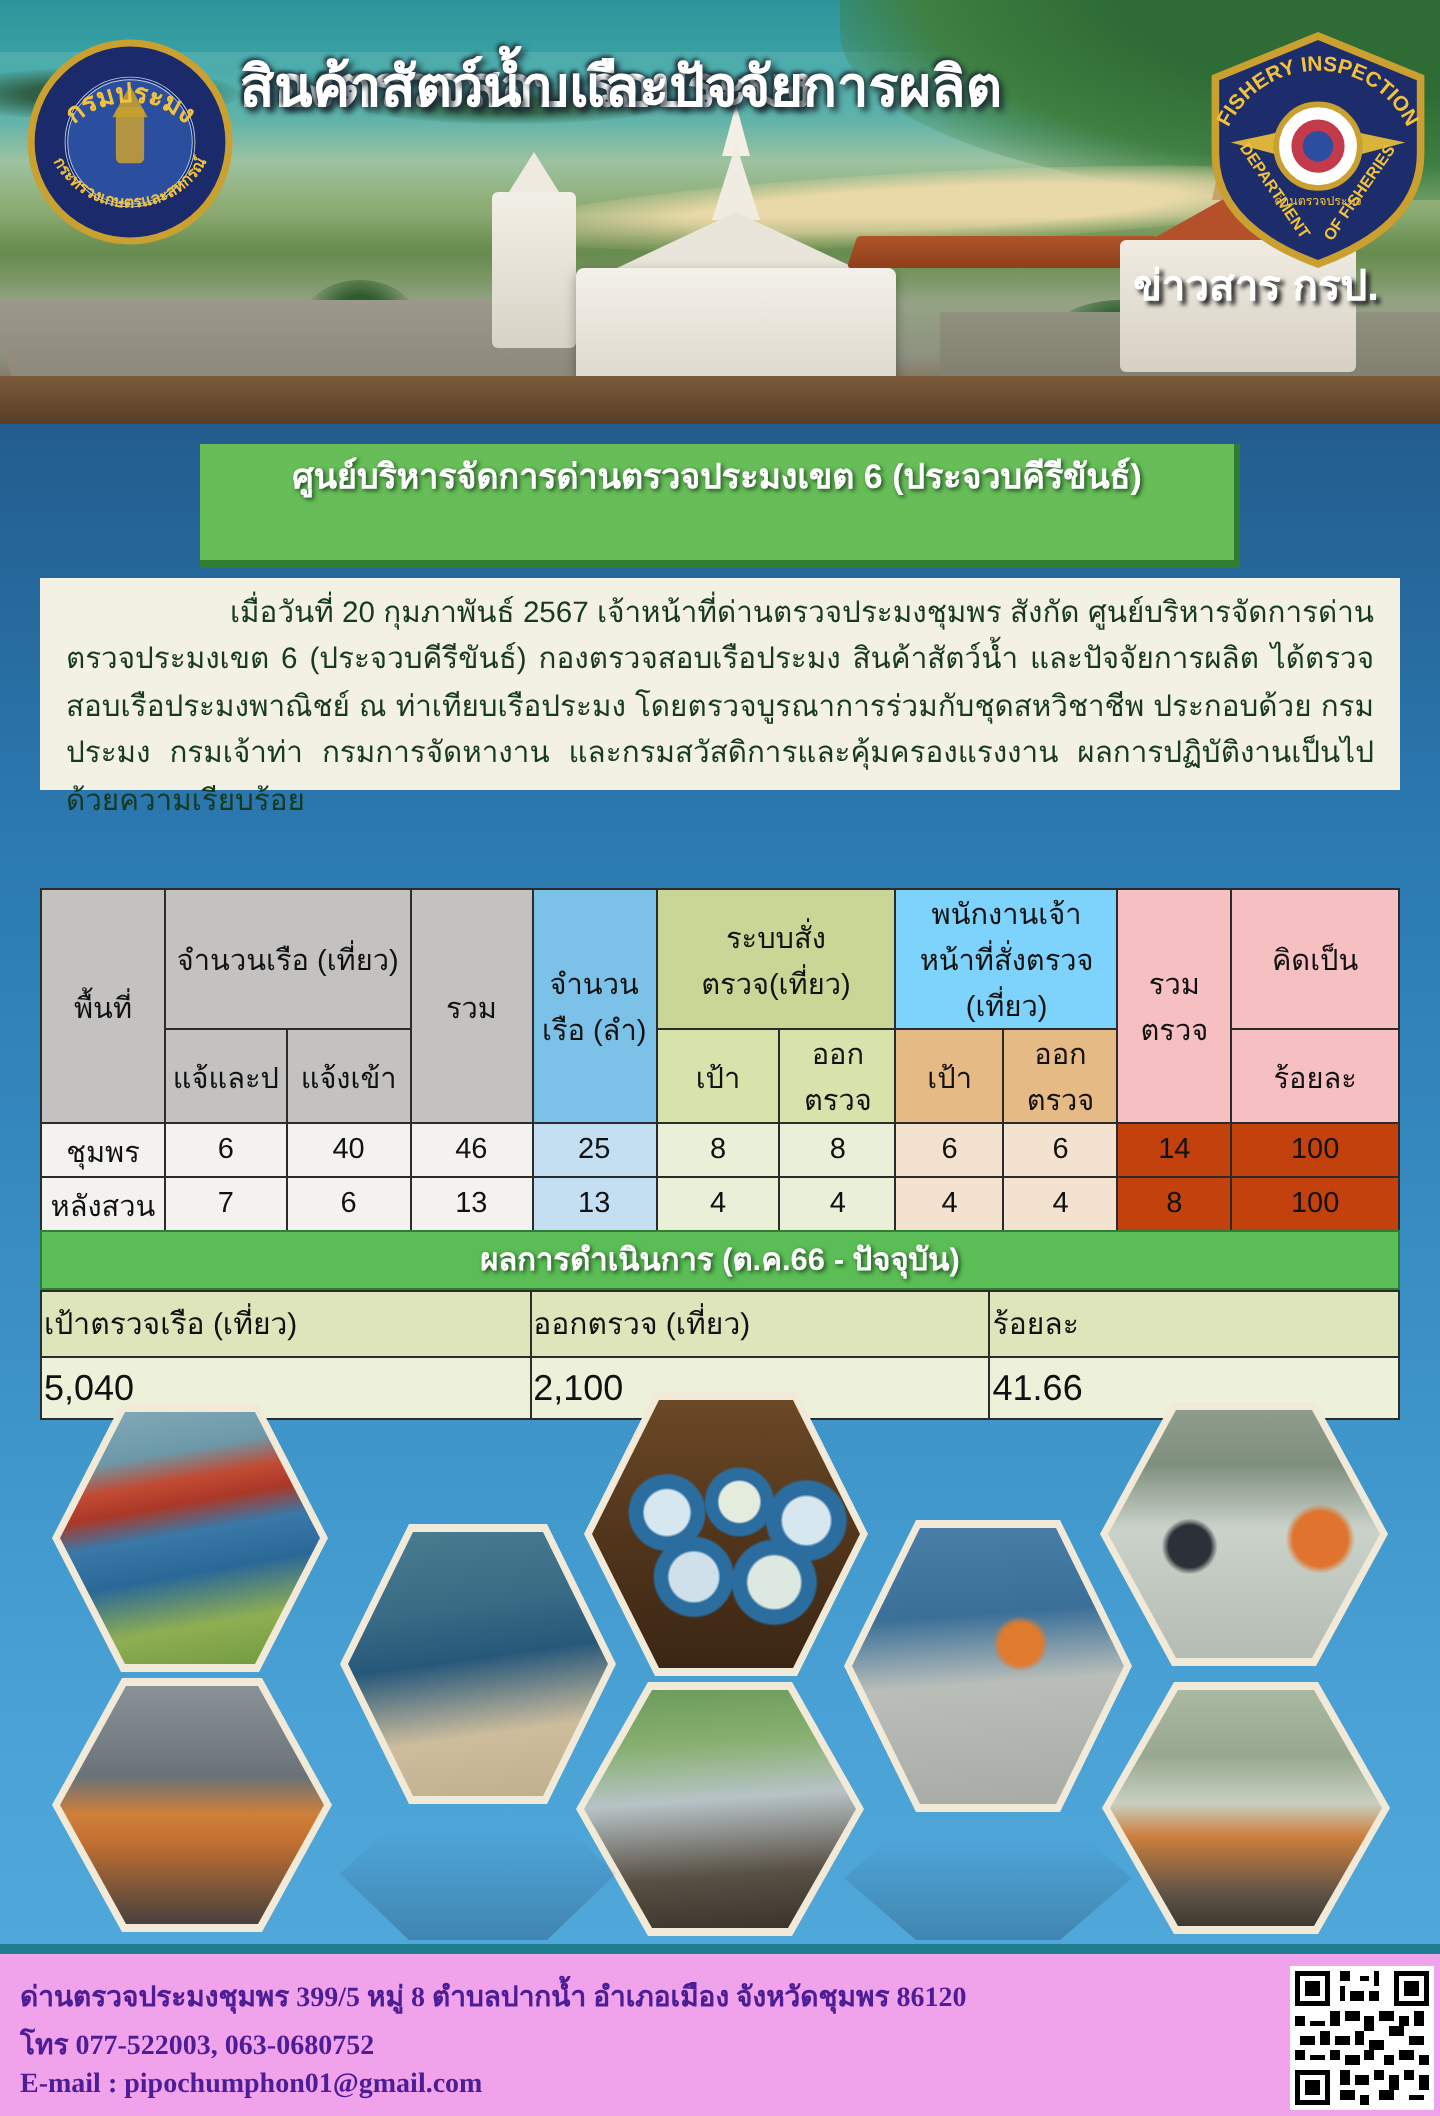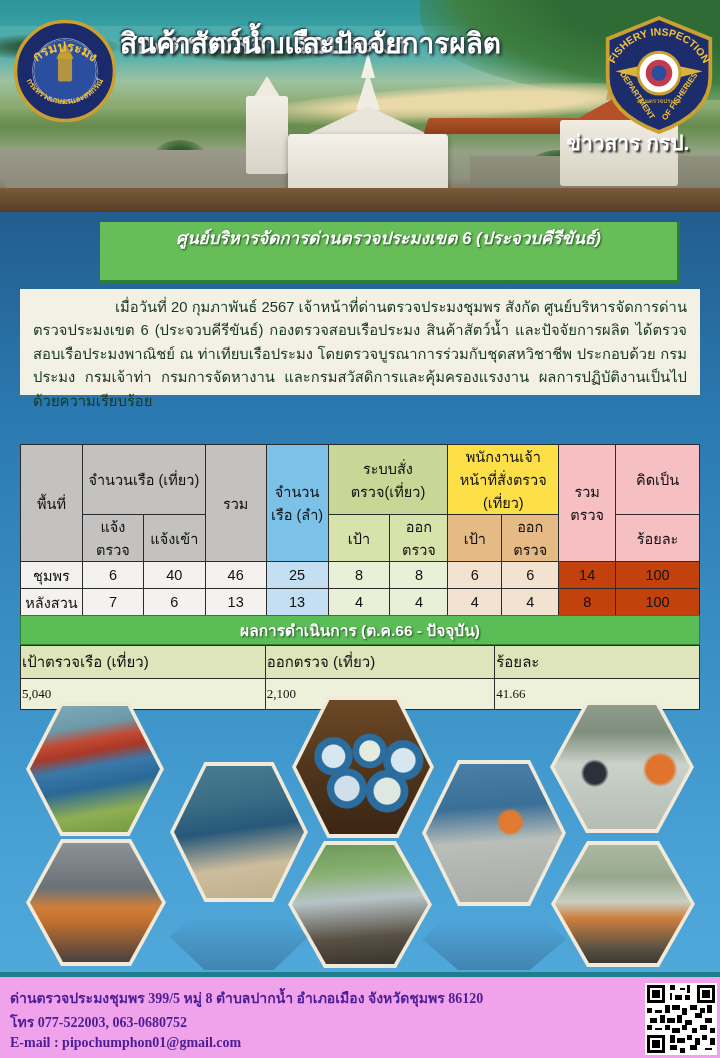--- a/index.html
+++ b/index.html
@@ -33,61 +33,61 @@
   .lot{right:0;top:156px;width:250px;height:38px;background:linear-gradient(180deg,#90907e,#7e7e6e);}
   .wall{left:0;bottom:0;width:720px;height:24px;background:linear-gradient(180deg,#7b5a3a,#573e27);}
   .hero-title{position:absolute;left:120px;top:22px;width:480px;text-align:center;color:#fff;font-weight:bold;
               font-size:28px;line-height:44px;text-shadow:2px 2px 3px #1c2a33,-1px -1px 2px #1c2a33;}
   .news-label{position:absolute;right:12px;top:126px;width:160px;text-align:center;color:#fff;font-weight:bold;
               font-size:21px;text-shadow:2px 2px 2px #222;}
   .seal{position:absolute;left:12px;top:18px;}
   .badge{position:absolute;right:4px;top:14px;}
 
   
-  .banner1{position:absolute;left:100px;top:222px;width:580px;height:62px;background:#67bd58;
+  .banner1{position:absolute;left:100px;top:222px;width:520px;height:62px;background:#67bd58;
            border-right:3px solid #2f7c33;border-bottom:4px solid #2f7c33;
            color:#fff;font-weight:bold;font-size:17px;text-align:center;line-height:29px;padding-top:2px;box-sizing:border-box;
-           text-shadow:1px 1px 2px #1e4a1e;font-style:italic;}
+           text-shadow:1px 1px 2px #1e4a1e;}
   .banner2{position:absolute;left:20px;top:615px;width:680px;height:30px;background:#5bbd55;border:1px solid #2f7c33;
            color:#fff;font-weight:bold;font-size:15.5px;text-align:center;line-height:29px;box-sizing:border-box;
            text-shadow:1px 1px 2px #1e4a1e;}
 
   
   .para{position:absolute;left:20px;top:289px;width:680px;height:106px;background:#f3f0e4;box-sizing:border-box;
         padding:7px 13px;color:#16391f;font-size:14.8px;line-height:1.58;text-align:justify;text-indent:82px;}
 
   
   .t1-title{position:absolute;left:20px;top:399px;width:680px;height:45px;background:#16305c;border-top:2px solid #2e7ca8;
             color:#fff;font-weight:bold;font-size:17px;text-align:center;line-height:45px;box-sizing:border-box;}
   table{border-collapse:collapse;}
   .t1{position:absolute;left:20px;top:444px;width:680px;background:#f3f2ee;}
   .t1 th,.t1 td{border:1px solid #2b2b2b;text-align:center;font-weight:normal;color:#111;padding:0 2px;}
   .t1 th{font-size:14.5px;}
   .t1 td{font-size:14.5px;height:26px;}
   .h-gray{background:#c3c2c0;}
   .h-blue{background:#7cc1e8;}
   .h-green{background:#c8d795;}
   .h-green2{background:#d8e2ab;}
-  .h-orange{background:#fde047;}
+  .h-orange{background:#7dd3fc;}
   .h-orange2{background:#e6ba84;}
   .h-pink{background:#f6bfc2;}
   .c-white{background:#f3f2ee;}
   .c-blue{background:#c5dff2;}
   .c-green{background:#eaf0d8;}
   .c-orange{background:#f3e2cf;}
   .c-tan{background:#c2410c;}
   .r1{height:50px;}
   .r2{height:36px;}
   .al{text-align:left;padding-left:3px;}
 
   
   .t2{position:absolute;left:20px;top:645px;width:680px;}
   .t2 th,.t2 td{border:1px solid #2b2b2b;text-align:left;color:#111;font-weight:normal;}
   .t2 th{background:#dfe5ba;font-size:15px;height:30px;}
-  .t2 td{background:#eef1da;font-size:13px;height:28px;font-family:Liberation Serif, serif;}
+  .t2 td{background:#eef1da;font-size:18px;height:28px;}
 
   
   .hex{position:absolute;clip-path:polygon(25% 0,75% 0,100% 50%,75% 100%,25% 100%,0 50%);background:#f2ead9;}
   .hex-in{position:absolute;left:4px;top:4px;right:4px;bottom:4px;clip-path:polygon(25% 0,75% 0,100% 50%,75% 100%,25% 100%,0 50%);}
   .ph1{background:linear-gradient(170deg,#84abb8 0%,#6c99a9 20%,#c24a33 30%,#aa3828 38%,#3a78a8 48%,#2a6898 62%,#8fae52 80%,#6f9840 100%);}
   .ph2{background:linear-gradient(172deg,#4a7d8f 0%,#3a6d85 28%,#27587a 48%,#cdbd9d 74%,#bfae8a 100%);}
   .ph3{background:radial-gradient(circle at 28% 42%,#d7e7f0 0 9%,#2a6d9e 10% 15%,rgba(0,0,0,0) 16%),
                  radial-gradient(circle at 55% 38%,#e3ecdd 0 9%,#2a6d9e 10% 15%,rgba(0,0,0,0) 16%),
                  radial-gradient(circle at 80% 45%,#d7e7f0 0 9%,#2a6d9e 10% 15%,rgba(0,0,0,0) 16%),
                  radial-gradient(circle at 38% 66%,#cfe0ea 0 10%,#2a6d9e 11% 16%,rgba(0,0,0,0) 17%),
@@ -216,21 +216,21 @@
       <th class="h-gray" rowspan="2">พื้นที่</th>
       <th class="h-gray" colspan="2">จำนวนเรือ (เที่ยว)</th>
       <th class="h-gray" rowspan="2">รวม</th>
       <th class="h-blue" rowspan="2">จำนวนเรือ (ลำ)</th>
       <th class="h-green" colspan="2">ระบบสั่งตรวจ(เที่ยว)</th>
       <th class="h-orange" colspan="2">พนักงานเจ้าหน้าที่สั่งตรวจ (เที่ยว)</th>
       <th class="h-pink" rowspan="2">รวมตรวจ</th>
       <th class="h-pink">คิดเป็น</th>
     </tr>
     <tr class="r2">
-      <th class="h-gray">แจ้งตรวจ</th>
+      <th class="h-gray">แจ้และป</th>
       <th class="h-gray">แจ้งเข้า</th>
       <th class="h-green2">เป้า</th>
       <th class="h-green2">ออกตรวจ</th>
       <th class="h-orange2">เป้า</th>
       <th class="h-orange2">ออกตรวจ</th>
       <th class="h-pink">ร้อยละ</th>
     </tr>
     <tr>
       <td class="c-white al">ชุมพร</td>
       <td class="c-white">6</td>

